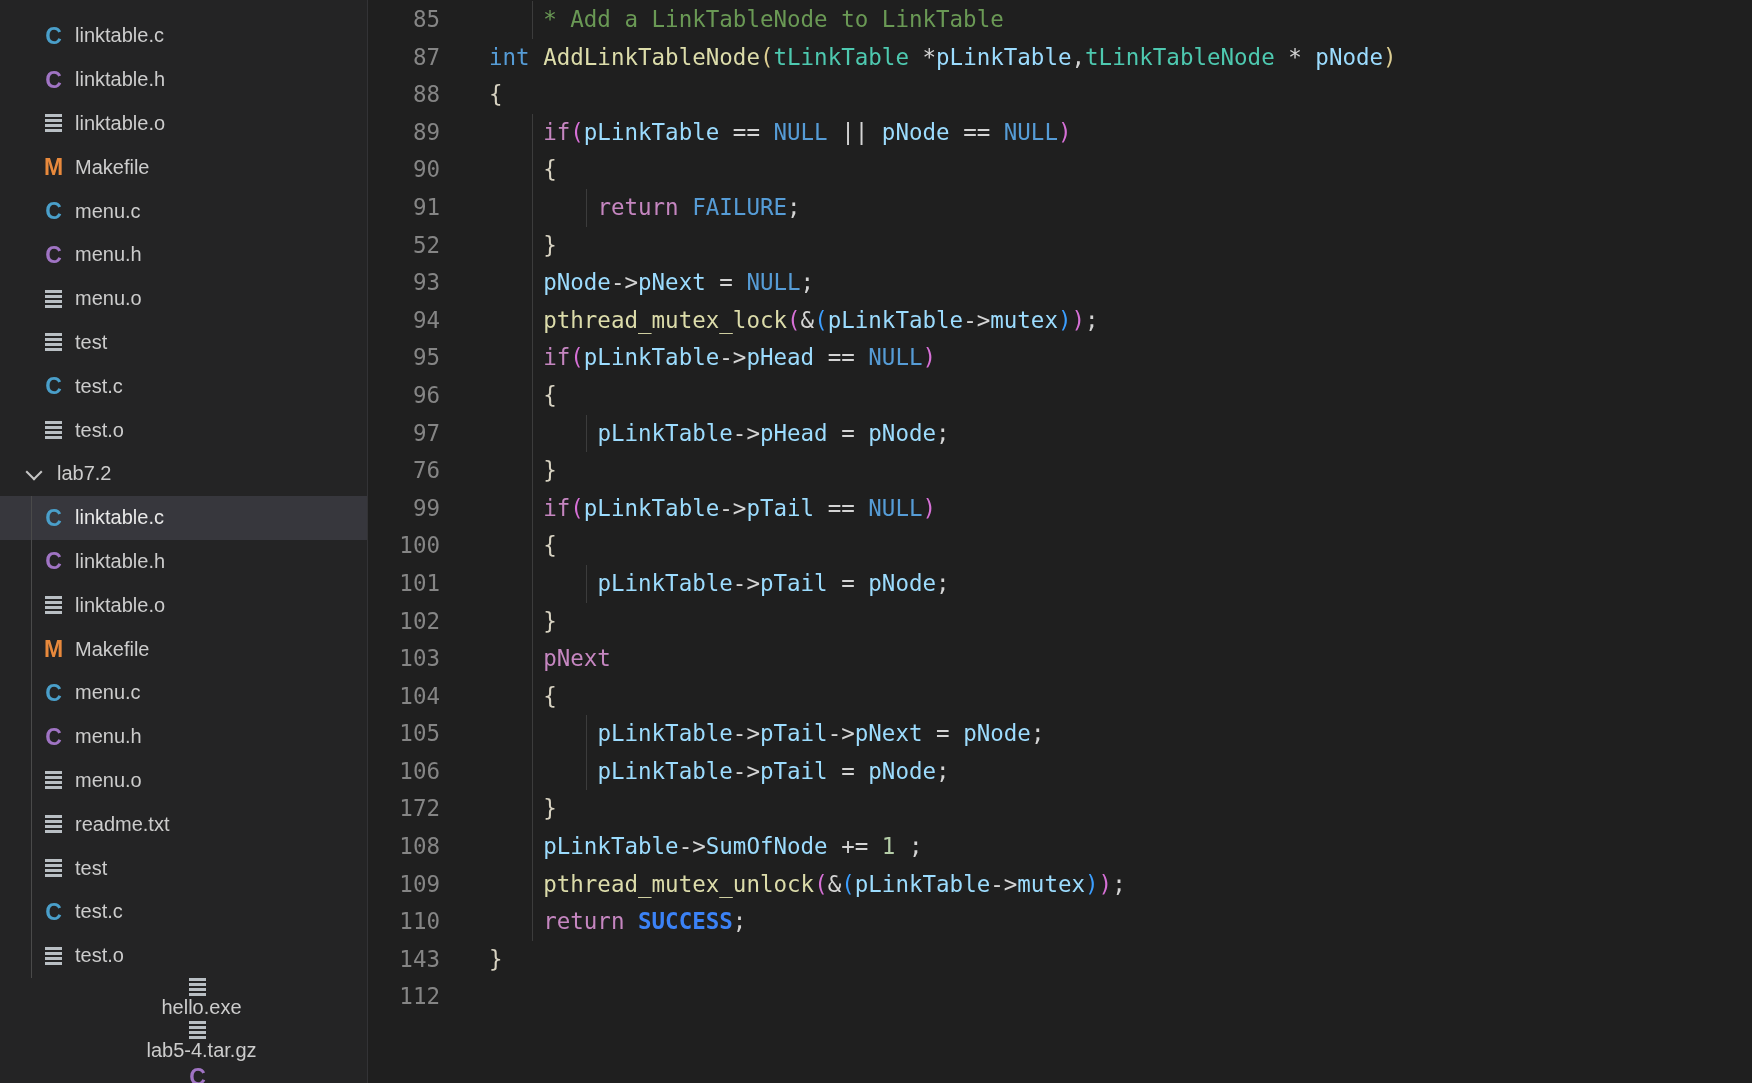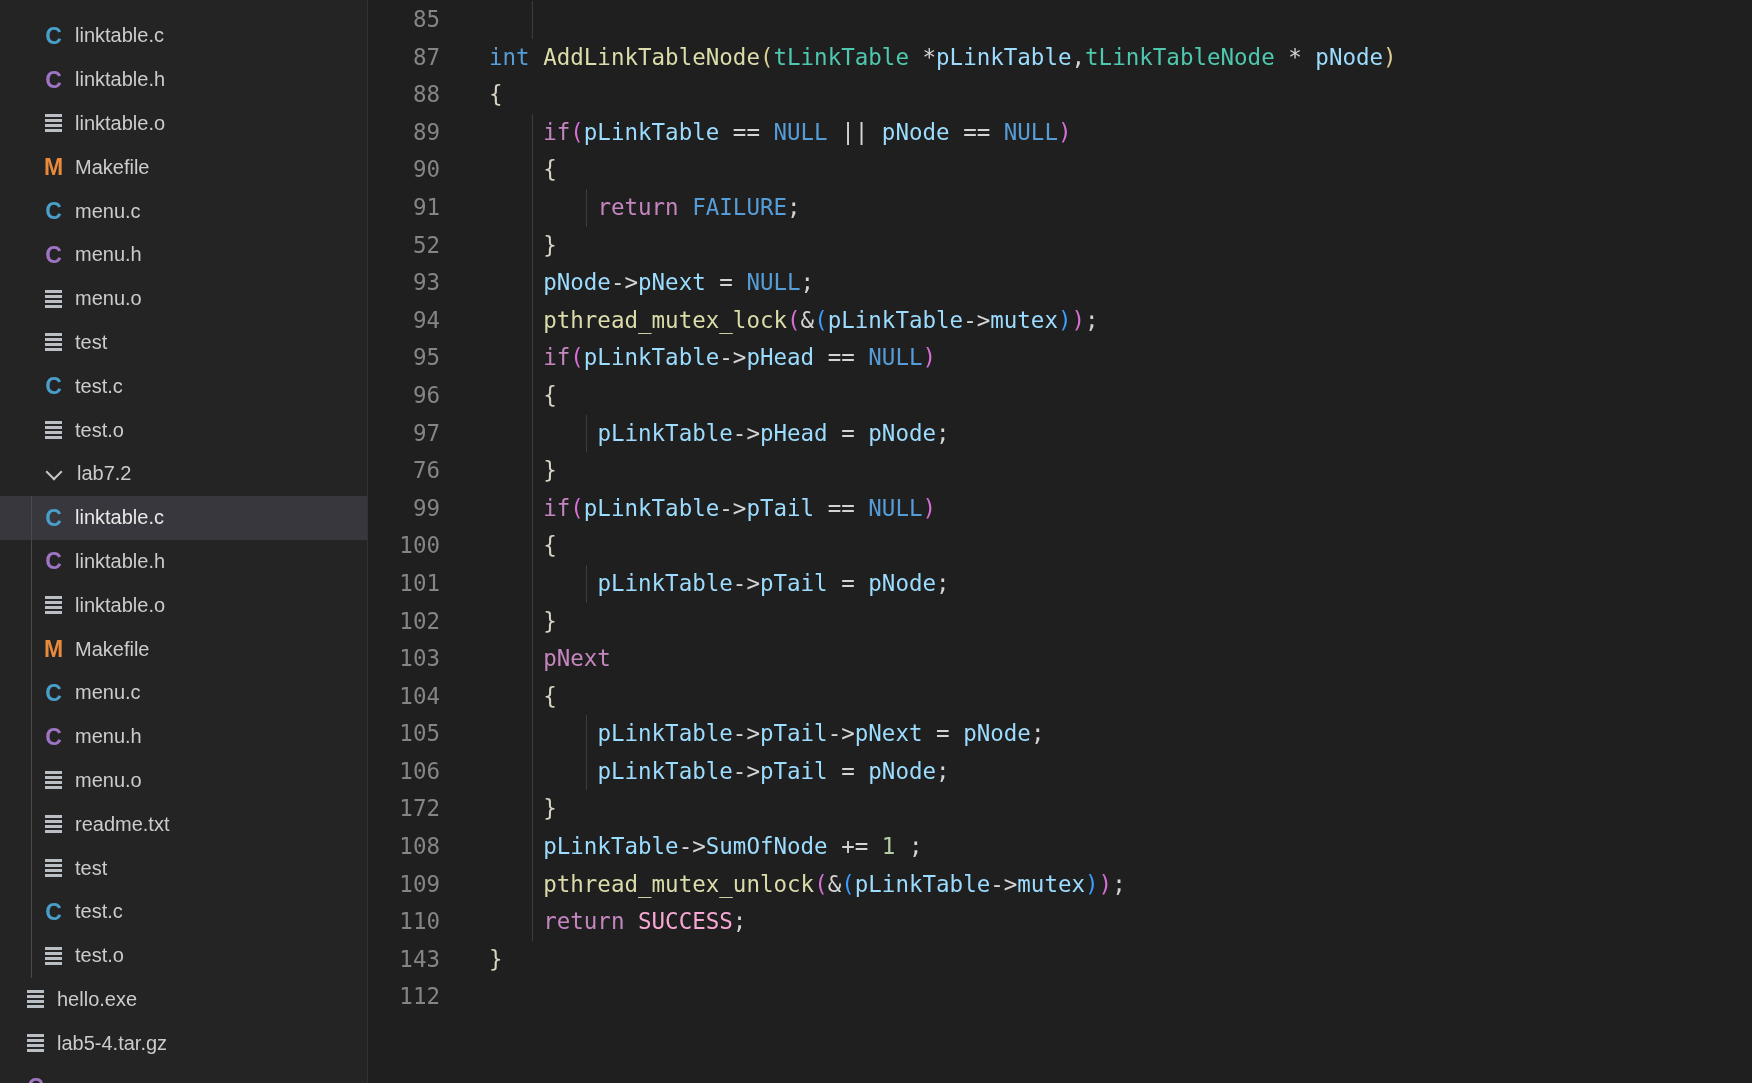--- a/index.html
+++ b/index.html
@@ -8,22 +8,22 @@
 
   
   .sidebar{position:absolute;left:0;top:0;width:367px;height:1083px;background:#242425;
            border-right:1px solid #333336;overflow:hidden;}
   .slist{padding-top:14px;position:relative;}
   .srow{height:43.8px;display:flex;align-items:center;position:relative;cursor:pointer;}
   .srow.selected{background:#37373d;}
   .srow .fico{flex:0 0 auto;width:27px;text-align:center;font-weight:bold;font-size:23px;
               line-height:24px;}
   .pad-child{padding-left:40px;}
-  .pad-root{padding-left:22px;}
-  .pad-folder{padding-left:25px;margin-left:20px;}
+  .pad-root{padding-left:28px;flex-direction:column;}
+  .pad-folder{padding-left:25px;}
   .ico-c{color:#4a9fca;}
   .ico-h{color:#a074c4;}
   .ico-make{color:#e8893c;}
   .ico-doc{width:17px;height:18px;margin:0 5px;flex:0 0 auto;
            background:repeating-linear-gradient(to bottom,#b9bfc4 0 3px,rgba(0,0,0,0) 3px 5px);}
   .chev{width:10px;height:10px;border-left:2px solid #c5c5c5;border-bottom:2px solid #c5c5c5;
         transform:rotate(-45deg);margin:-4px 9px 0 3px;flex:0 0 auto;}
   .slabel{color:#cccccc;font-size:20px;margin-left:8px;white-space:nowrap;}
   .srow.selected .slabel{color:#e8e8e8;}
   .tree-guide{position:absolute;left:31px;width:1px;background:#4a4a4a;}
@@ -143,21 +143,21 @@
       <div class="srow pad-root">
         <span class="fico ico-h">C</span>
         <span class="slabel"></span>
       </div>
     </div>
 <div class="tree-guide" style="top: 495.8px; height: 481.8px;"></div>
   </div>
 
 <div class="editor">
   <div class="elist">
-      <div class="eline"><span class="lnum">85</span><span class="iguide lv0"></span></div>
+      <div class="eline"><span class="lnum">85</span><span class="iguide lv0"></span><span class="codetxt"><span style="color: rgb(106, 153, 85);">    * Add a LinkTableNode to LinkTable</span></span></div>
       <div class="eline"><span class="lnum">87</span><span class="codetxt"><span style="color: rgb(86, 156, 214);">int </span><span style="color: rgb(220, 220, 170);">AddLinkTableNode</span><span style="color: rgb(221, 206, 146);">(</span><span style="color: rgb(78, 201, 176);">tLinkTable</span><span style="color: rgb(212, 212, 212);"> </span><span style="color: rgb(212, 212, 212);">*</span><span style="color: rgb(156, 220, 254);">pLinkTable</span><span style="color: rgb(212, 212, 212);">,</span><span style="color: rgb(78, 201, 176);">tLinkTableNode</span><span style="color: rgb(212, 212, 212);"> * </span><span style="color: rgb(156, 220, 254);">pNode</span><span style="color: rgb(221, 206, 146);">)</span></span></div>
       <div class="eline"><span class="lnum">88</span><span class="codetxt"><span style="color: rgb(216, 211, 194);">{</span></span></div>
       <div class="eline"><span class="lnum">89</span><span class="iguide lv0"></span><span class="codetxt"><span style="color: rgb(212, 212, 212);">    </span><span style="color: rgb(197, 134, 192);">if</span><span style="color: rgb(214, 112, 214);">(</span><span style="color: rgb(156, 220, 254);">pLinkTable</span><span style="color: rgb(212, 212, 212);"> == </span><span style="color: rgb(86, 156, 214);">NULL</span><span style="color: rgb(212, 212, 212);"> || </span><span style="color: rgb(156, 220, 254);">pNode</span><span style="color: rgb(212, 212, 212);"> == </span><span style="color: rgb(86, 156, 214);">NULL</span><span style="color: rgb(214, 112, 214);">)</span></span></div>
       <div class="eline"><span class="lnum">90</span><span class="iguide lv0"></span><span class="codetxt"><span style="color: rgb(212, 212, 212);">    </span><span style="color: rgb(216, 211, 194);">{</span></span></div>
       <div class="eline"><span class="lnum">91</span><span class="iguide lv0"></span><span class="iguide lv1"></span><span class="codetxt"><span style="color: rgb(212, 212, 212);">        </span><span style="color: rgb(197, 134, 192);">return</span><span style="color: rgb(212, 212, 212);"> </span><span style="color: rgb(86, 156, 214);">FAILURE</span><span style="color: rgb(212, 212, 212);">;</span></span></div>
       <div class="eline"><span class="lnum">52</span><span class="iguide lv0"></span><span class="codetxt"><span style="color: rgb(212, 212, 212);">    </span><span style="color: rgb(216, 211, 194);">}</span></span></div>
       <div class="eline"><span class="lnum">93</span><span class="iguide lv0"></span><span class="codetxt"><span style="color: rgb(212, 212, 212);">    </span><span style="color: rgb(156, 220, 254);">pNode</span><span style="color: rgb(212, 212, 212);">-&gt;</span><span style="color: rgb(156, 220, 254);">pNext</span><span style="color: rgb(212, 212, 212);"> = </span><span style="color: rgb(86, 156, 214);">NULL</span><span style="color: rgb(212, 212, 212);">;</span></span></div>
       <div class="eline"><span class="lnum">94</span><span class="iguide lv0"></span><span class="codetxt"><span style="color: rgb(212, 212, 212);">    </span><span style="color: rgb(220, 220, 170);">pthread_mutex_lock</span><span style="color: rgb(214, 112, 214);">(</span><span style="color: rgb(212, 212, 212);">&amp;</span><span style="color: rgb(59, 158, 255);">(</span><span style="color: rgb(156, 220, 254);">pLinkTable</span><span style="color: rgb(212, 212, 212);">-&gt;</span><span style="color: rgb(156, 220, 254);">mutex</span><span style="color: rgb(59, 158, 255);">)</span><span style="color: rgb(214, 112, 214);">)</span><span style="color: rgb(212, 212, 212);">;</span></span></div>
       <div class="eline"><span class="lnum">95</span><span class="iguide lv0"></span><span class="codetxt"><span style="color: rgb(212, 212, 212);">    </span><span style="color: rgb(197, 134, 192);">if</span><span style="color: rgb(214, 112, 214);">(</span><span style="color: rgb(156, 220, 254);">pLinkTable</span><span style="color: rgb(212, 212, 212);">-&gt;</span><span style="color: rgb(156, 220, 254);">pHead</span><span style="color: rgb(212, 212, 212);"> == </span><span style="color: rgb(86, 156, 214);">NULL</span><span style="color: rgb(214, 112, 214);">)</span></span></div>
       <div class="eline"><span class="lnum">96</span><span class="iguide lv0"></span><span class="codetxt"><span style="color: rgb(212, 212, 212);">    </span><span style="color: rgb(216, 211, 194);">{</span></span></div>
@@ -167,17 +167,17 @@
       <div class="eline"><span class="lnum">100</span><span class="iguide lv0"></span><span class="codetxt"><span style="color: rgb(212, 212, 212);">    </span><span style="color: rgb(216, 211, 194);">{</span></span></div>
       <div class="eline"><span class="lnum">101</span><span class="iguide lv0"></span><span class="iguide lv1"></span><span class="codetxt"><span style="color: rgb(212, 212, 212);">        </span><span style="color: rgb(156, 220, 254);">pLinkTable</span><span style="color: rgb(212, 212, 212);">-&gt;</span><span style="color: rgb(156, 220, 254);">pTail</span><span style="color: rgb(212, 212, 212);"> = </span><span style="color: rgb(156, 220, 254);">pNode</span><span style="color: rgb(212, 212, 212);">;</span></span></div>
       <div class="eline"><span class="lnum">102</span><span class="iguide lv0"></span><span class="codetxt"><span style="color: rgb(212, 212, 212);">    </span><span style="color: rgb(216, 211, 194);">}</span></span></div>
       <div class="eline"><span class="lnum">103</span><span class="iguide lv0"></span><span class="codetxt"><span style="color: rgb(212, 212, 212);">    </span><span style="color: rgb(197, 134, 192);">pNext</span></span></div>
       <div class="eline"><span class="lnum">104</span><span class="iguide lv0"></span><span class="codetxt"><span style="color: rgb(212, 212, 212);">    </span><span style="color: rgb(216, 211, 194);">{</span></span></div>
       <div class="eline"><span class="lnum">105</span><span class="iguide lv0"></span><span class="iguide lv1"></span><span class="codetxt"><span style="color: rgb(212, 212, 212);">        </span><span style="color: rgb(156, 220, 254);">pLinkTable</span><span style="color: rgb(212, 212, 212);">-&gt;</span><span style="color: rgb(156, 220, 254);">pTail</span><span style="color: rgb(212, 212, 212);">-&gt;</span><span style="color: rgb(156, 220, 254);">pNext</span><span style="color: rgb(212, 212, 212);"> = </span><span style="color: rgb(156, 220, 254);">pNode</span><span style="color: rgb(212, 212, 212);">;</span></span></div>
       <div class="eline"><span class="lnum">106</span><span class="iguide lv0"></span><span class="iguide lv1"></span><span class="codetxt"><span style="color: rgb(212, 212, 212);">        </span><span style="color: rgb(156, 220, 254);">pLinkTable</span><span style="color: rgb(212, 212, 212);">-&gt;</span><span style="color: rgb(156, 220, 254);">pTail</span><span style="color: rgb(212, 212, 212);"> = </span><span style="color: rgb(156, 220, 254);">pNode</span><span style="color: rgb(212, 212, 212);">;</span></span></div>
       <div class="eline"><span class="lnum">172</span><span class="iguide lv0"></span><span class="codetxt"><span style="color: rgb(212, 212, 212);">    </span><span style="color: rgb(216, 211, 194);">}</span></span></div>
       <div class="eline"><span class="lnum">108</span><span class="iguide lv0"></span><span class="codetxt"><span style="color: rgb(212, 212, 212);">    </span><span style="color: rgb(156, 220, 254);">pLinkTable</span><span style="color: rgb(212, 212, 212);">-&gt;</span><span style="color: rgb(156, 220, 254);">SumOfNode</span><span style="color: rgb(212, 212, 212);"> += </span><span style="color: rgb(181, 206, 168);">1</span><span style="color: rgb(212, 212, 212);"> ;</span></span></div>
       <div class="eline"><span class="lnum">109</span><span class="iguide lv0"></span><span class="codetxt"><span style="color: rgb(212, 212, 212);">    </span><span style="color: rgb(220, 220, 170);">pthread_mutex_unlock</span><span style="color: rgb(214, 112, 214);">(</span><span style="color: rgb(212, 212, 212);">&amp;</span><span style="color: rgb(59, 158, 255);">(</span><span style="color: rgb(156, 220, 254);">pLinkTable</span><span style="color: rgb(212, 212, 212);">-&gt;</span><span style="color: rgb(156, 220, 254);">mutex</span><span style="color: rgb(59, 158, 255);">)</span><span style="color: rgb(214, 112, 214);">)</span><span style="color: rgb(212, 212, 212);">;</span></span></div>
-      <div class="eline"><span class="lnum">110</span><span class="iguide lv0"></span><span class="codetxt"><span style="color: rgb(212, 212, 212);">    </span><span style="color: rgb(197, 134, 192);">return</span><span style="color: rgb(212, 212, 212);"> </span><span style="color: #f9a8d4;">SUCCESS</span><span style="color: rgb(212, 212, 212);">;</span></span></div>
+      <div class="eline"><span class="lnum">110</span><span class="iguide lv0"></span><span class="codetxt"><span style="color: rgb(212, 212, 212);">    </span><span style="color: rgb(197, 134, 192);">return</span><span style="color: rgb(212, 212, 212);"> </span><span style="color: #3b82f6; font-weight: bold;">SUCCESS</span><span style="color: rgb(212, 212, 212);">;</span></span></div>
       <div class="eline"><span class="lnum">143</span><span class="codetxt"><span style="color: rgb(216, 211, 194);">}</span></span></div>
       <div class="eline"><span class="lnum">112</span><span class="codetxt"></span></div>
     </div>
 </div>
 
 </body></html>

